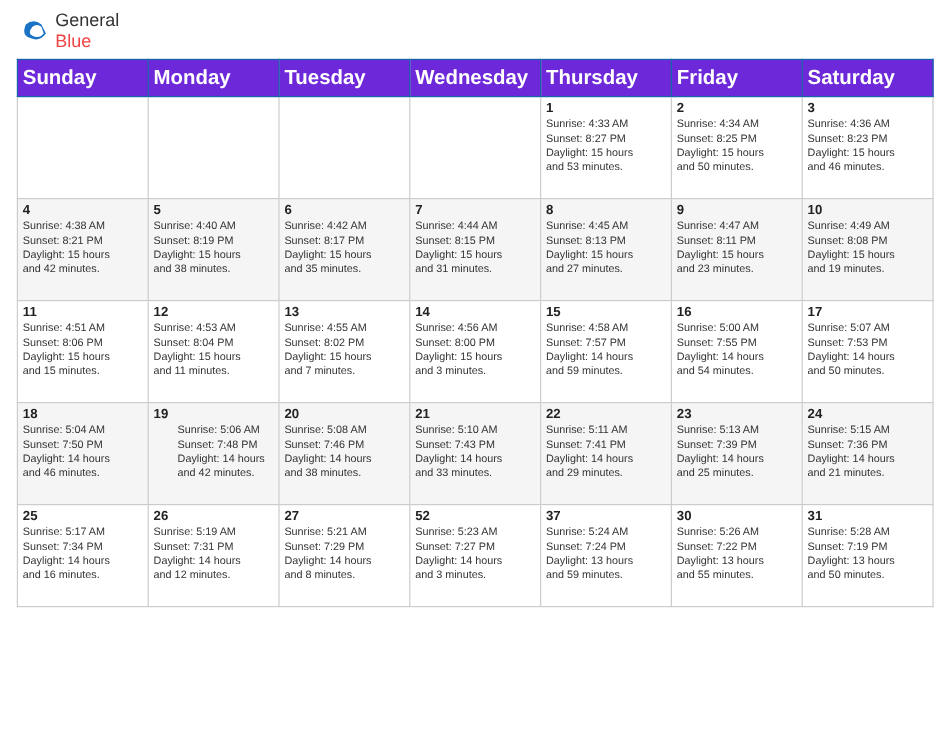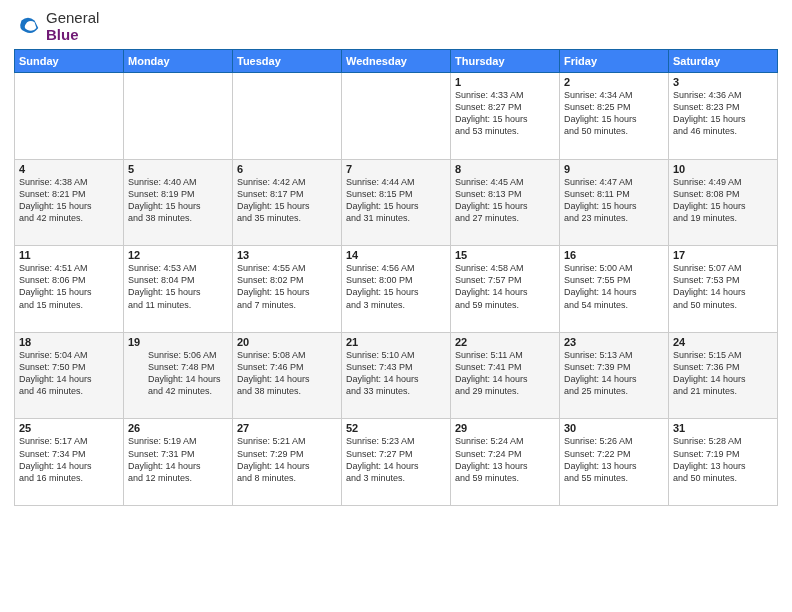--- a/index.html
+++ b/index.html
@@ -38,22 +38,22 @@
       color: #333;
     }
 
     .logo-text .general {
       display: block;
       font-weight: normal;
     }
 
     .logo-text .blue {
       display: block;
-      color: #701a75;
-      font-weight: bold;
+      color: #ef4444;
+      font-weight: normal;
     }
 
     .logo-icon {
       width: 28px;
       height: 28px;
     }
 
     .title-block {
       text-align: right;
     }
@@ -71,23 +71,23 @@
     }
 
     .calendar-table {
       width: 100%;
       border-collapse: collapse;
       flex: 1;
       table-layout: fixed;
     }
 
     .calendar-table thead th {
-      background-color: #3b82f6;
+      background-color: #6d28d9;
       color: #fff;
-      font-size: 11px;
+      font-size: 17px;
       font-weight: bold;
       padding: 5px 4px;
       text-align: left;
       border: 1px solid #1565a8;
     }
 
     .calendar-table tbody td {
       border: 1px solid #ccc;
       vertical-align: top;
       padding: 3px 4px;
@@ -353,21 +353,21 @@
 and 8 minutes.</div>
           </td>
           <td>
             <span class="day-number">52</span>
             <div class="day-detail" style="white-space: pre-line;">Sunrise: 5:23 AM
 Sunset: 7:27 PM
 Daylight: 14 hours
 and 3 minutes.</div>
           </td>
           <td>
-            <span class="day-number">29</span>
+            <span class="day-number">37</span>
             <div class="day-detail" style="white-space: pre-line;">Sunrise: 5:24 AM
 Sunset: 7:24 PM
 Daylight: 13 hours
 and 59 minutes.</div>
           </td>
           <td>
             <span class="day-number">30</span>
             <div class="day-detail" style="white-space: pre-line;">Sunrise: 5:26 AM
 Sunset: 7:22 PM
 Daylight: 13 hours

